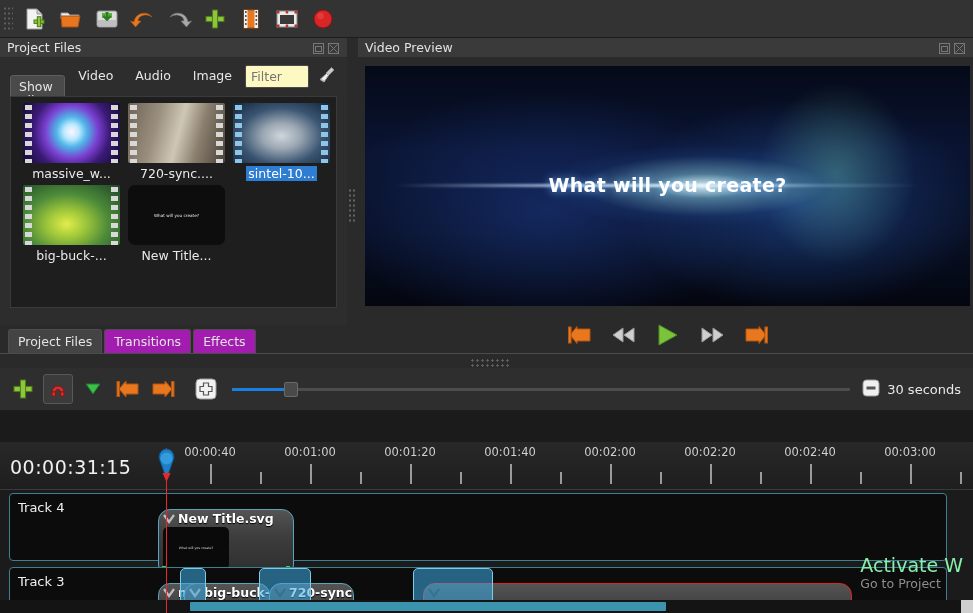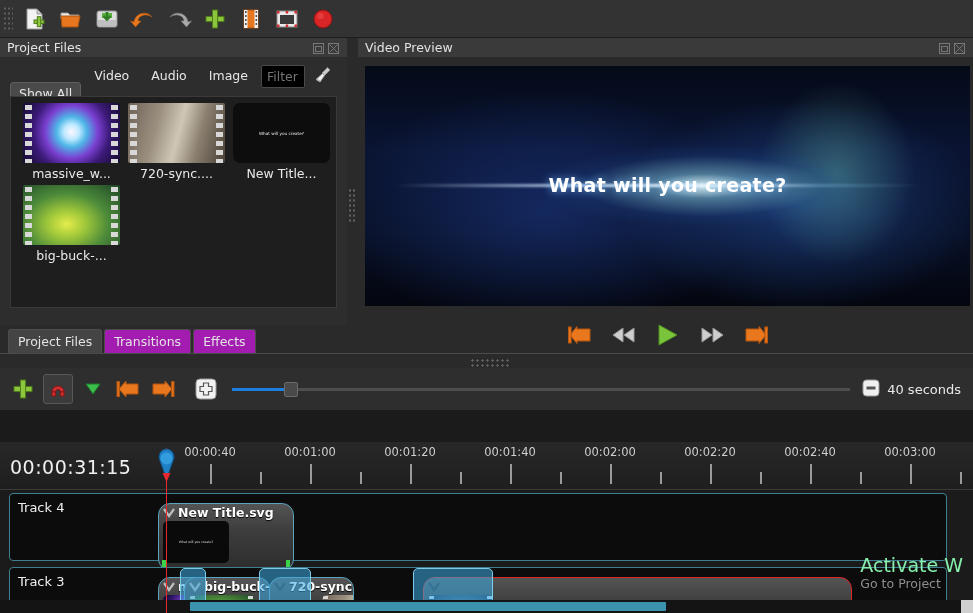--- a/index.html
+++ b/index.html
@@ -34,21 +34,21 @@
   .pbtn { width:11px; height:11px; position:relative; }
   
   #leftpanel { position:absolute; left:0; top:0; width:347px; height:287px; background:#2d2d2d; }
   #filterbar { height:36px; display:flex; align-items:center; padding:0 10px; gap:4px; }
   .fbtn {
     padding:4px 8px; font-size:12.5px; color:#e6e6e6; border-radius:3px;
     background:transparent; border:1px solid transparent; line-height:14px;
   }
   .fbtn.active { background:#4a4a4a; border:1px solid #5e5e5e;margin-top:36px; }
   #filterinput {
-    width:44px; height:23px; background:#000000; border:1px solid #4a4a4a;
+    width:64px; height:23px; background:#fef9c3; border:1px solid #4a4a4a;
     border-radius:2px; color:#8a8a8a; font-size:12.5px; padding:0 5px;
     font-family:"DejaVu Sans", sans-serif;
   }
   #filesgrid {
     position:absolute; left:10px; top:58px; width:327px; height:212px;
     background:#1e1e1e; border:1px solid #3a3a3a; display:flex; flex-wrap:wrap;
     align-content:flex-start; padding:6px 2px 0 8px;
   }
   .fileitem { width:105px; margin-bottom:4px; text-align:center; }
   .thumb { width:97px; height:60px; margin:0 auto; position:relative; overflow:hidden;
@@ -119,21 +119,21 @@
      letter-spacing:.5px; font-family:"DejaVu Sans", sans-serif;}
   .tick { position:absolute; width:2px; background:#9a9a9a; }
   .tick.maj { top:22px; height:20px; }
   .tick.min { top:30px; height:12px; }
   .tlab { position:absolute; top:3px; font-size:11.5px; color:#cfcfcf;
     transform:translateX(-50%); white-space:nowrap;}
   #rulerline { position:absolute; left:0; top:79px; width:973px; height:1px; background:#3a3a3a;}
   .track { position:absolute; left:9px; width:938px; height:68px;
     background:#0c0c0c; border:1px solid #3f7f92; border-radius:4px; }
   .tracklabel { position:absolute; left:8px; top:6px; font-size:13px; color:#efefef; }
-  .clip { position:absolute; top:9px; height:68px; border-radius:12px;
+  .clip { position:absolute; top:15px; height:68px; border-radius:12px;
     border:1px solid #5aa3bd; overflow:hidden;
     background:linear-gradient(180deg,#545454 0%, #3d3d3d 40%, #2d2d2d 100%); }
   .clip .chev { position:absolute; left:3px; top:2px; width:14px; height:13px; }
   .clip .clabel { position:absolute; left:19px; top:1px; font-size:12.5px; font-weight:bold;
     color:#ffffff; white-space:nowrap; text-shadow:0 1px 1px #000; }
   .clip .ctn { position:absolute; left:4px; top:17px; height:42px; width:66px;
     border-radius:5px; overflow:hidden; }
   .kmark { position:absolute; bottom:2px; width:4px; height:8px; background:#3ad34a; }
   .clip.redsel { border-color:#e02424; }
   #playhead { position:absolute; left:166px; top:38px; width:1px; height:165px; background:#e8282f; z-index:30;}
@@ -289,34 +289,41 @@
       </div>
 
       <div class="fileitem">
         <span class="thumb" style="background:linear-gradient(105deg,#6f6256 0%, #9a8f7f 30%, #cfc7b6 52%, #8a7f6f 72%, #4a4238 100%);">
           <span class="sprock sl"></span>
             <span class="sprock sr"></span>
         </span>
         <div><span class="fname">720-sync....</span></div>
       </div>
 
-
       <div class="fileitem">
-        <span class="thumb" style="background:#0d0d0d; border-radius:7px; display:flex; align-items:center; justify-content:center;">
-          <span style="font-size:4.2px; color:#e8e8e8;">What will you create?</span>
-        </span>
-        <div><span class="fname">New Title...</span></div>
+        <span class="thumb" style="background:radial-gradient(ellipse at 50% 55%, #cfd6dd 0%, #9aa6b2 28%, #3a5572 60%, #132438 100%);">
+          <span class="sprock sl" style="background-image:repeating-linear-gradient(to bottom,#8fc6e8 0 5px,transparent 5px 9px);"></span>
+          <span class="sprock sr" style="background-image:repeating-linear-gradient(to bottom,#8fc6e8 0 5px,transparent 5px 9px);"></span>
+        </span>
+        <div><span class="fname sel">sintel-10...</span></div>
       </div>
 
       <div class="fileitem">
         <span class="thumb" style="background:radial-gradient(ellipse at 45% 65%, #e4ed4a 0%, #9fc73a 25%, #4d8b3a 55%, #1d4426 100%);">
           <span class="sprock sl"></span>
             <span class="sprock sr"></span>
         </span>
         <div><span class="fname">big-buck-...</span></div>
+      </div>
+
+      <div class="fileitem">
+        <span class="thumb" style="background:#0d0d0d; border-radius:7px; display:flex; align-items:center; justify-content:center;">
+          <span style="font-size:4.2px; color:#e8e8e8;">What will you create?</span>
+        </span>
+        <div><span class="fname">New Title...</span></div>
       </div>
 
     </div>
   </div>
 
   <div id="tabs">
     <div class="tab active">Project Files</div>
     <div class="tab">Transitions</div>
     <div class="tab">Effects</div>
   </div>
@@ -424,21 +431,21 @@
       <div id="zoomfill"></div>
       <div id="zoomhandle"></div>
     </div>
     <div id="zoomlabelbox">
       <span>
         <svg width="18" height="18" viewBox="0 0 18 18">
           <rect x="1" y="1" width="16" height="16" rx="3.5" fill="#f0f0f0" stroke="#9a9a9a"></rect>
           <rect x="4.5" y="7.5" width="9" height="3" fill="#555"></rect>
         </svg>
       </span>
-      <span id="zoomlabel">40 seconds</span>
+      <span id="zoomlabel">30 seconds</span>
     </div>
   </div>
 
   <div id="timeline">
 
     <div id="ruler">
       <span class="tlab" style="left:210px;">00:00:40</span>
       <span class="tlab" style="left:310px;">00:01:00</span>
       <span class="tlab" style="left:410px;">00:01:20</span>
       <span class="tlab" style="left:510px;">00:01:40</span>

